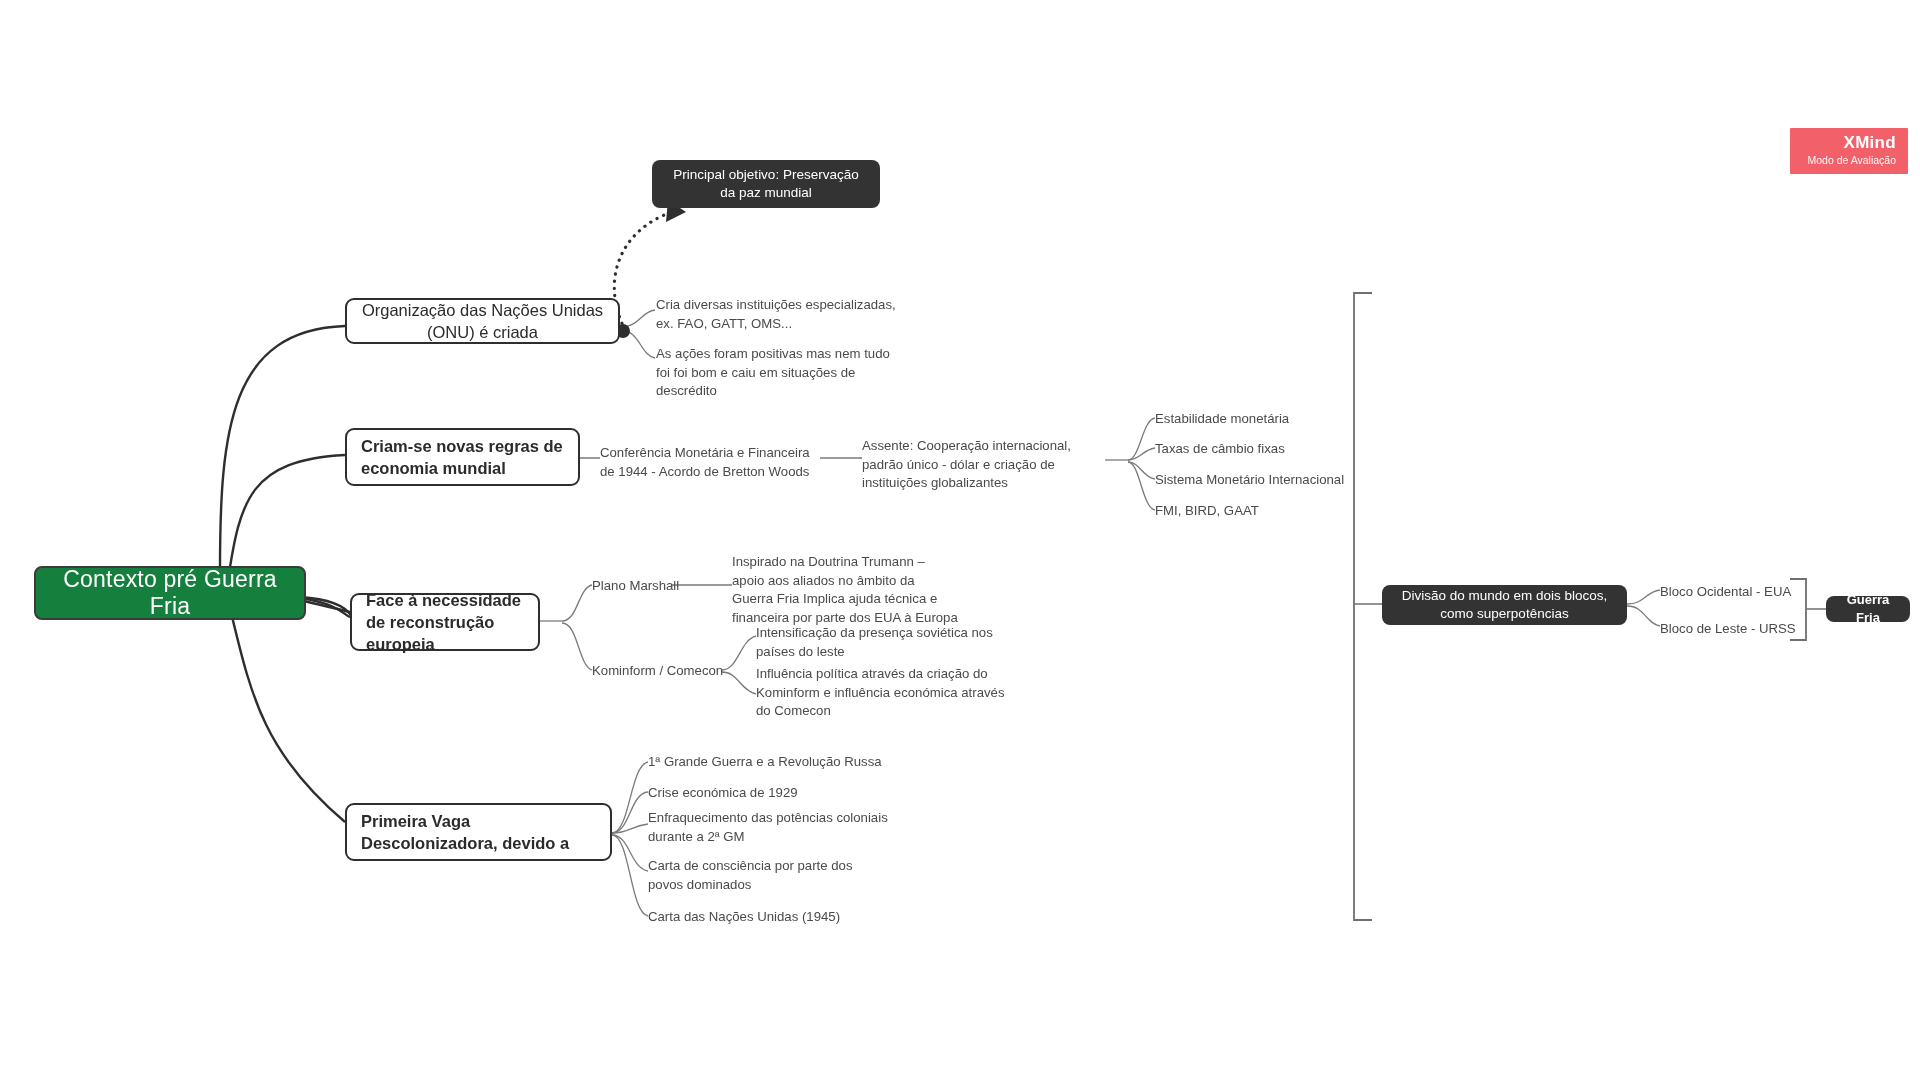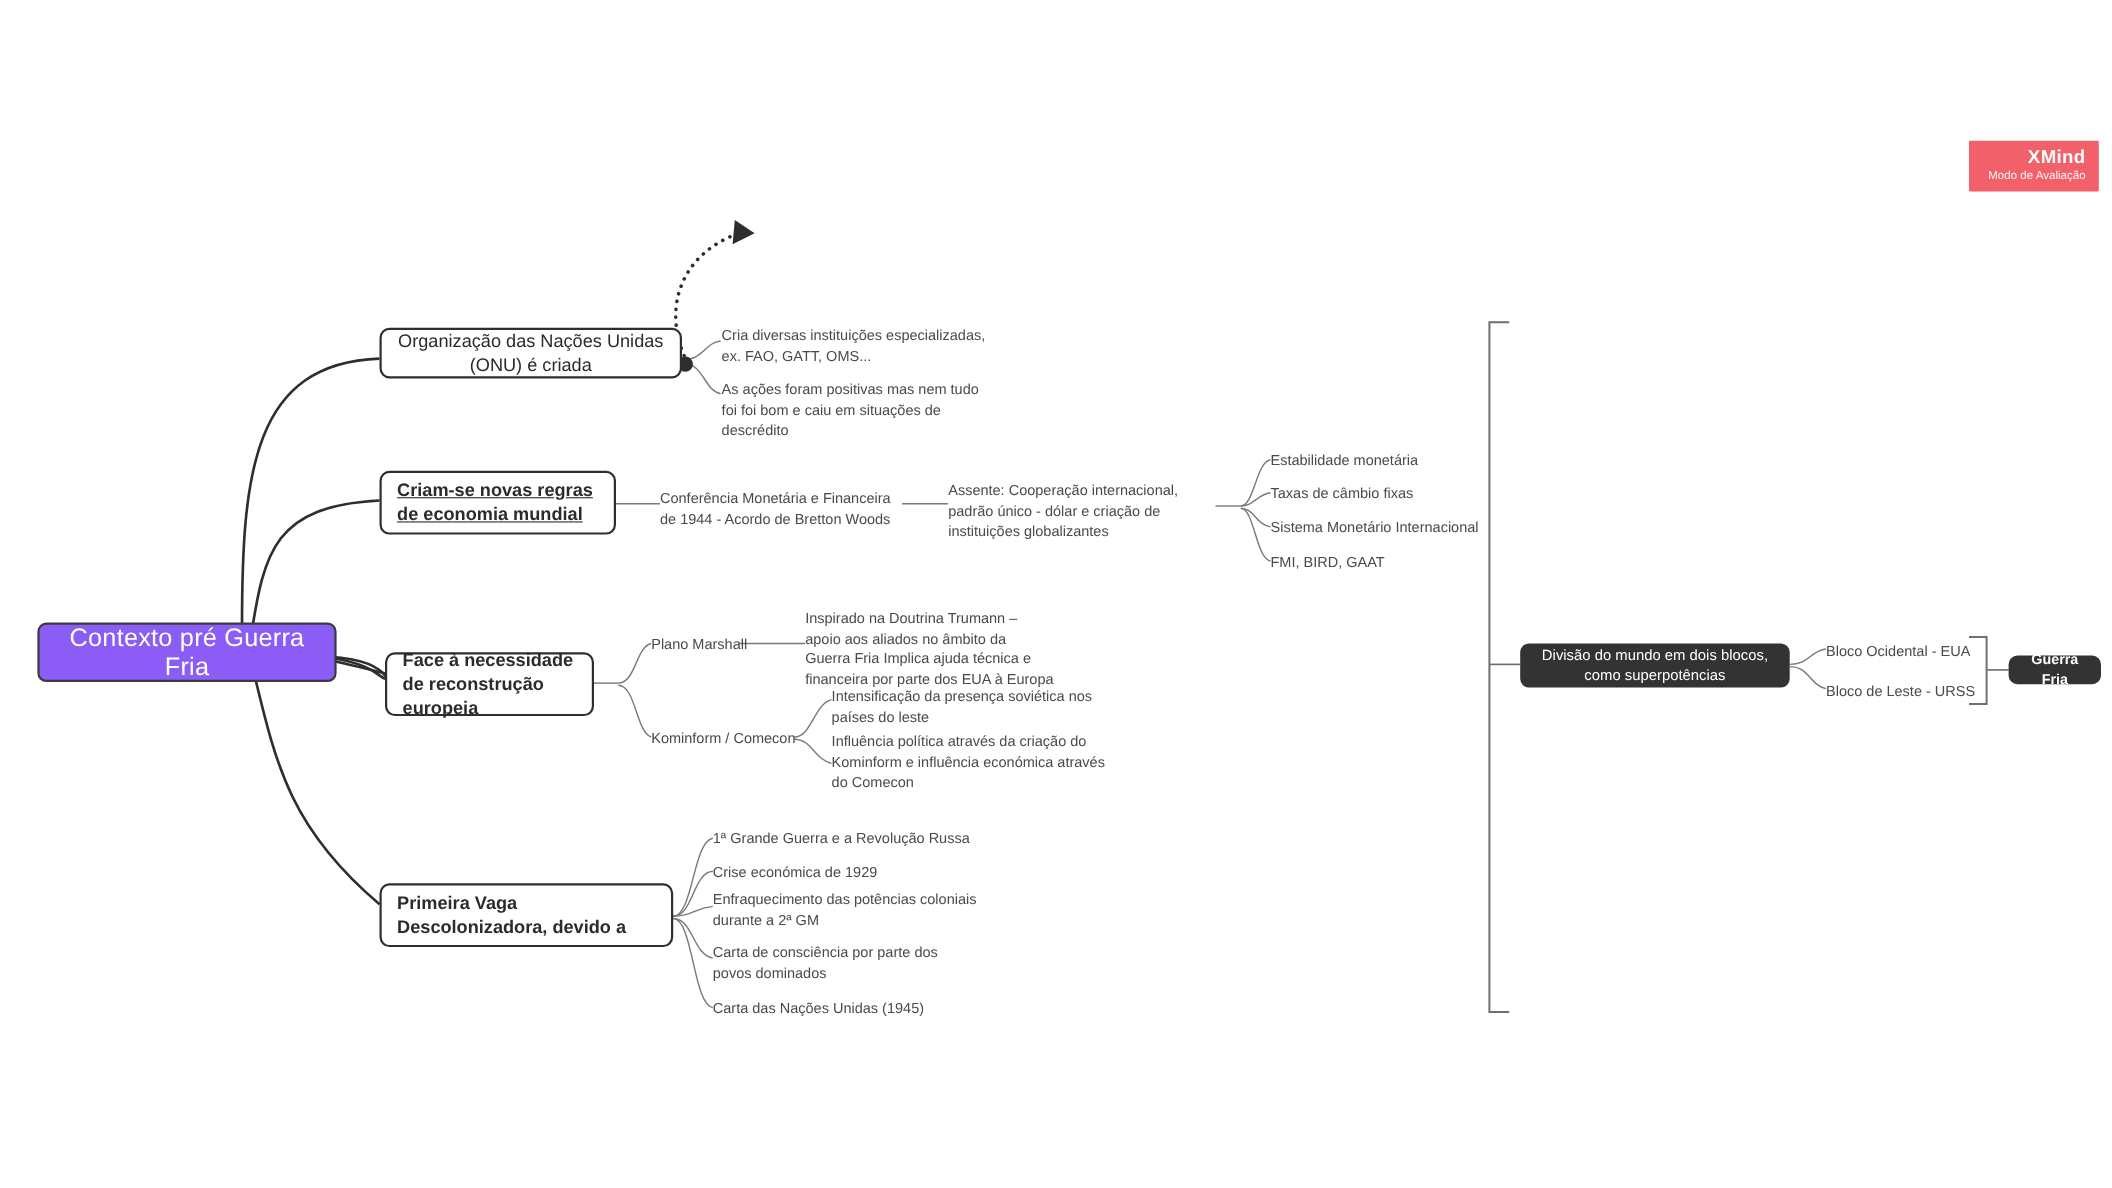--- a/index.html
+++ b/index.html
@@ -36,21 +36,21 @@
   .node {
     position: absolute;
     box-sizing: border-box;
     display: flex;
     align-items: center;
     justify-content: center;
     text-align: center;
   }
 
   .root-node {
-    background: #8b5cf6;
+    background: #15803d;
     border: 2px solid #3b3b3b;
     border-radius: 8px;
     color: #ffffff;
     font-size: 23px;
     letter-spacing: .2px;
     padding: 0 14px;
   }
 
   .main-node {
     background: #ffffff;
@@ -176,30 +176,33 @@
     </g>
 
     <path d="M 1790 579 L 1806 579 L 1806 640 L 1790 640" fill="none" stroke="#6f6f6f" stroke-width="1.8"></path>
     <path d="M 1806 609 L 1826 609" fill="none" stroke="#6f6f6f" stroke-width="1.5"></path>
   </svg>
 
   <div class="node root-node" style="left:34px; top:566px; width:272px; height:54px;">
     <span>Contexto pré Guerra Fria</span>
   </div>
 
+  <div class="node dark-node" style="left:652px; top:160px; width:228px; height:48px;">
+    <span>Principal objetivo: Preservação da paz mundial</span>
+  </div>
 
   <div class="node main-node plain" style="left:345px; top:298px; width:275px; height:46px;">
     <span>Organização das Nações Unidas (ONU) é criada</span>
   </div>
 
   <div class="leaf" style="left:656px; top:296px; width:240px;">Cria diversas instituições especializadas, ex. FAO, GATT, OMS...</div>
 
   <div class="leaf" style="left:656px; top:345px; width:250px;">As ações foram positivas mas nem tudo foi foi bom e caiu em situações de descrédito</div>
 
-  <div class="node main-node" style="left:345px; top:428px; width:215px; height:58px;text-decoration:underline;">
+  <div class="node main-node" style="left:345px; top:428px; width:235px; height:58px;">
     <span style="text-align:left; width:100%;">Criam-se novas regras de economia mundial</span>
   </div>
 
   <div class="leaf" style="left:600px; top:444px; width:222px;">Conferência Monetária e Financeira de 1944 - Acordo de Bretton Woods</div>
 
   <div class="leaf" style="left:862px; top:437px; width:244px;">Assente: Cooperação internacional, padrão único - dólar e criação de instituições globalizantes</div>
 
   <div class="leaf" style="left:1155px; top:410px; width:230px;">Estabilidade monetária</div>
   <div class="leaf" style="left:1155px; top:440px; width:230px;">Taxas de câmbio fixas</div>
   <div class="leaf" style="left:1155px; top:471px; width:250px;">Sistema Monetário Internacional</div>

